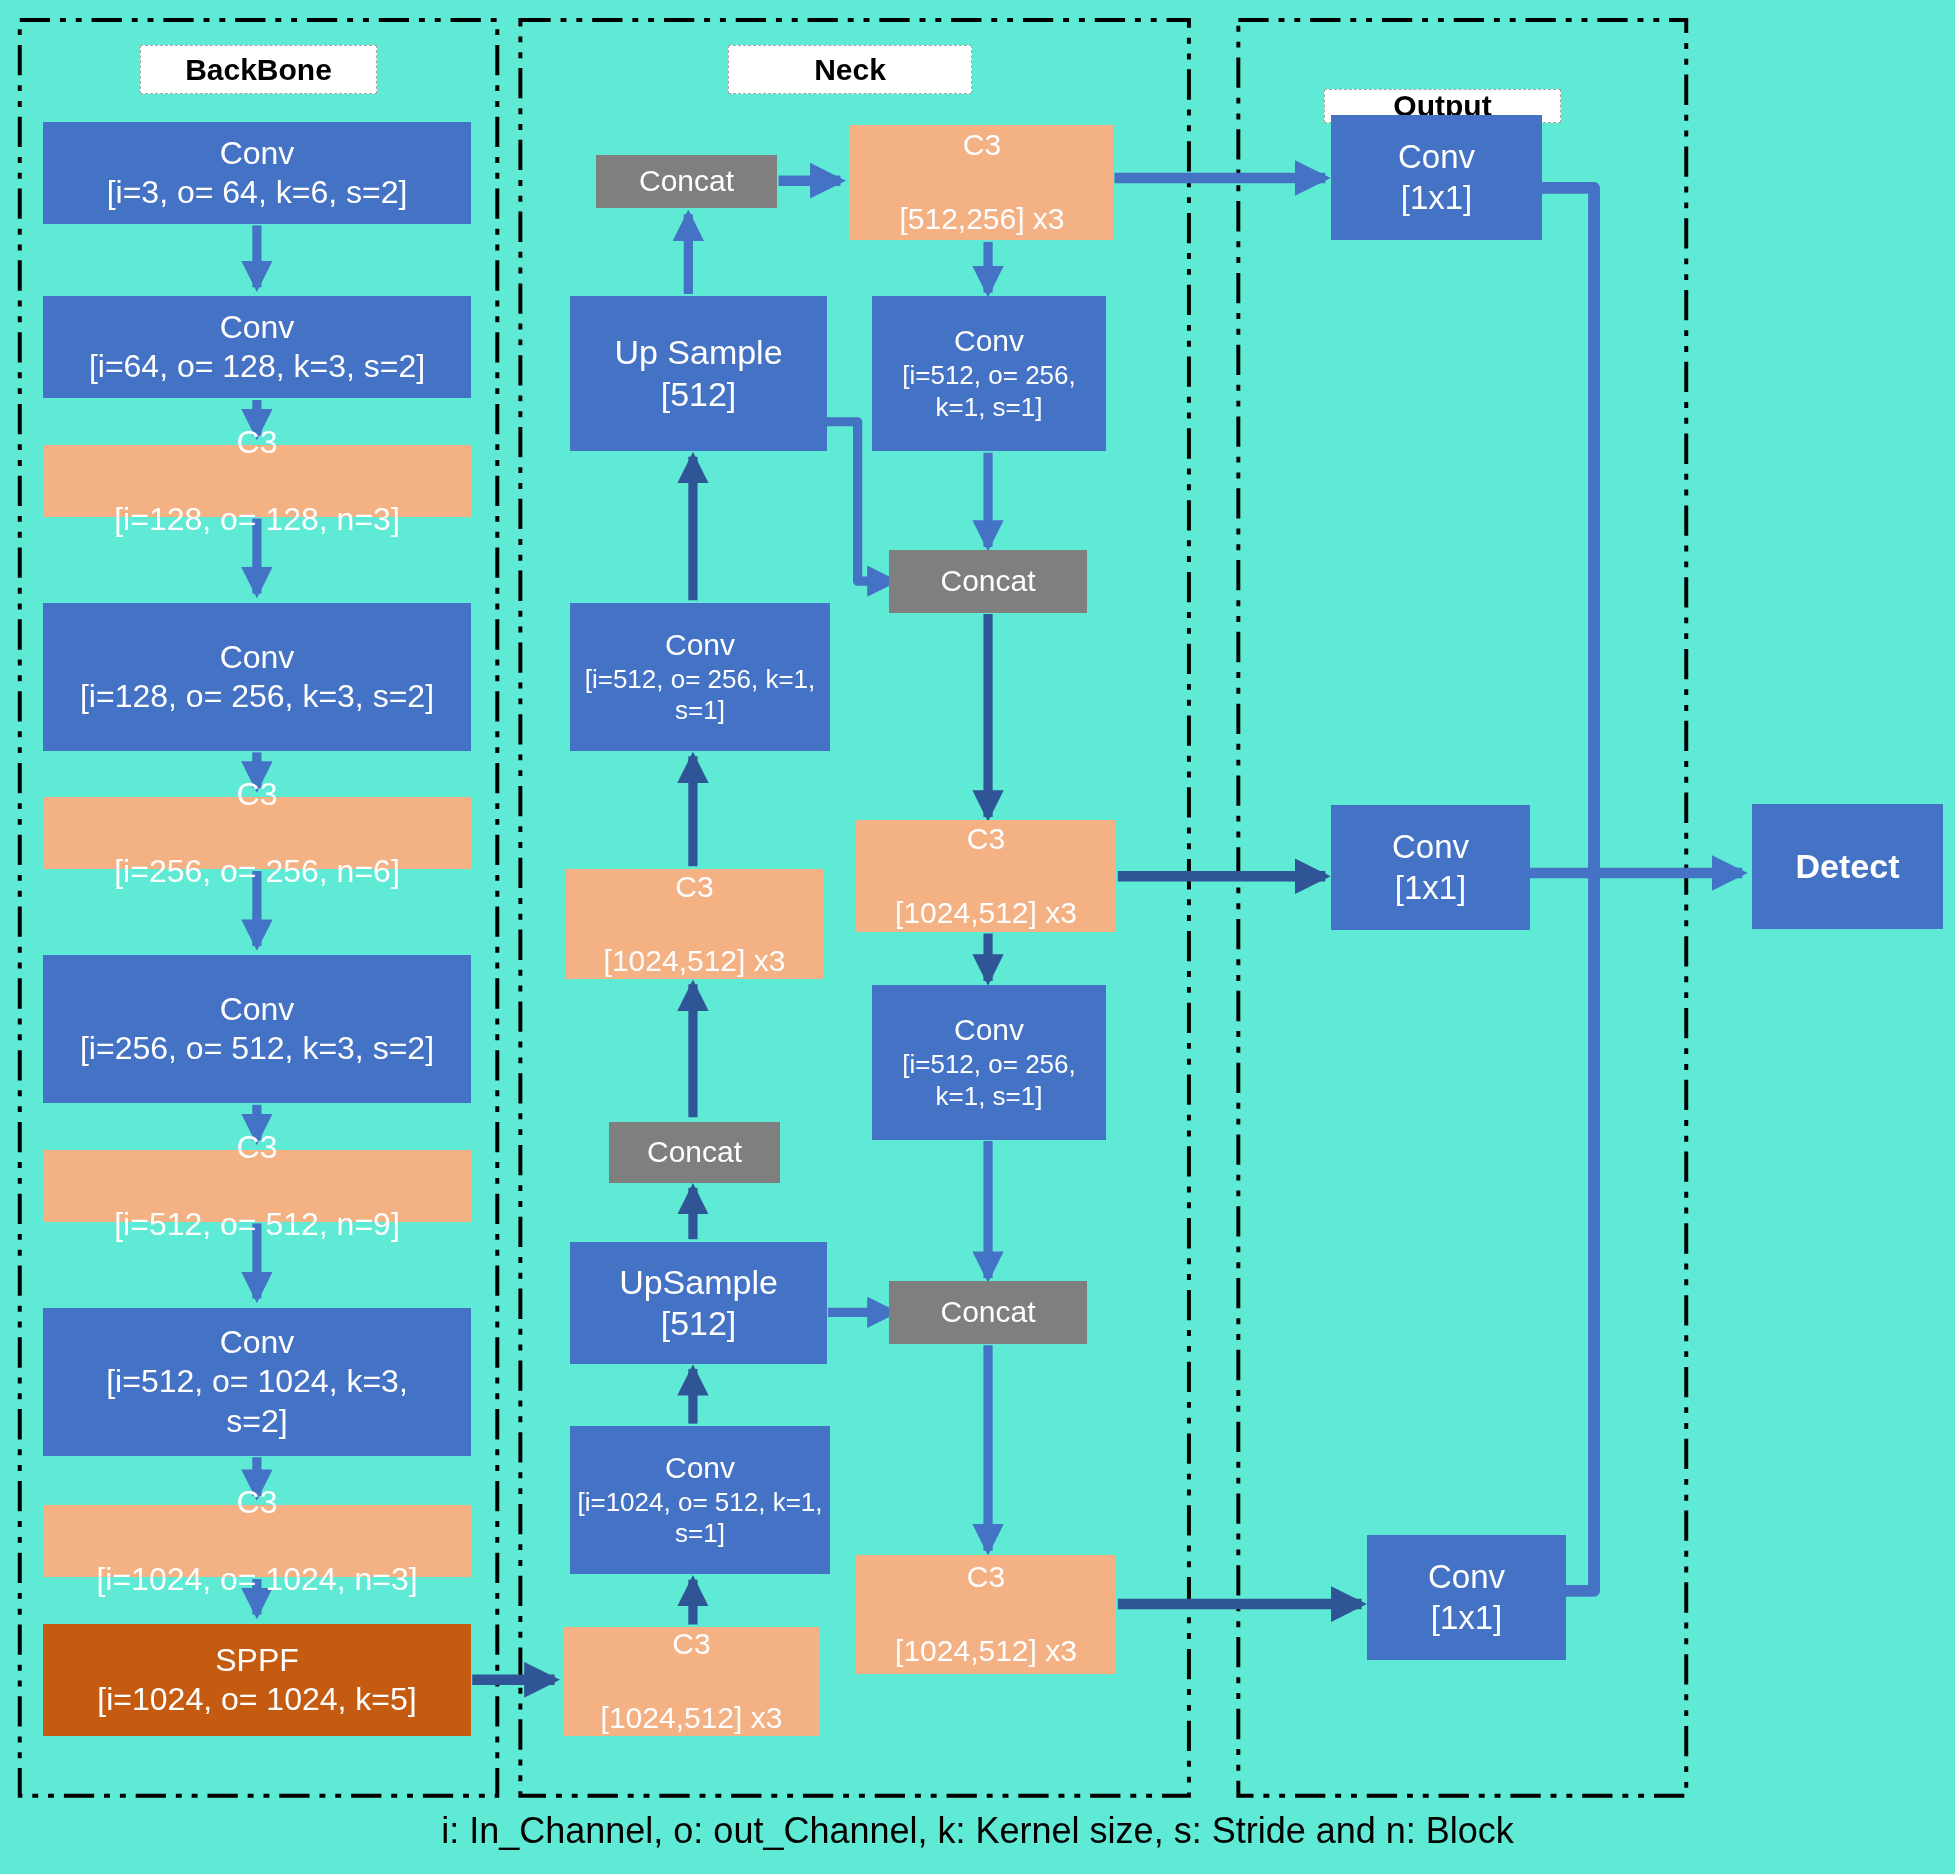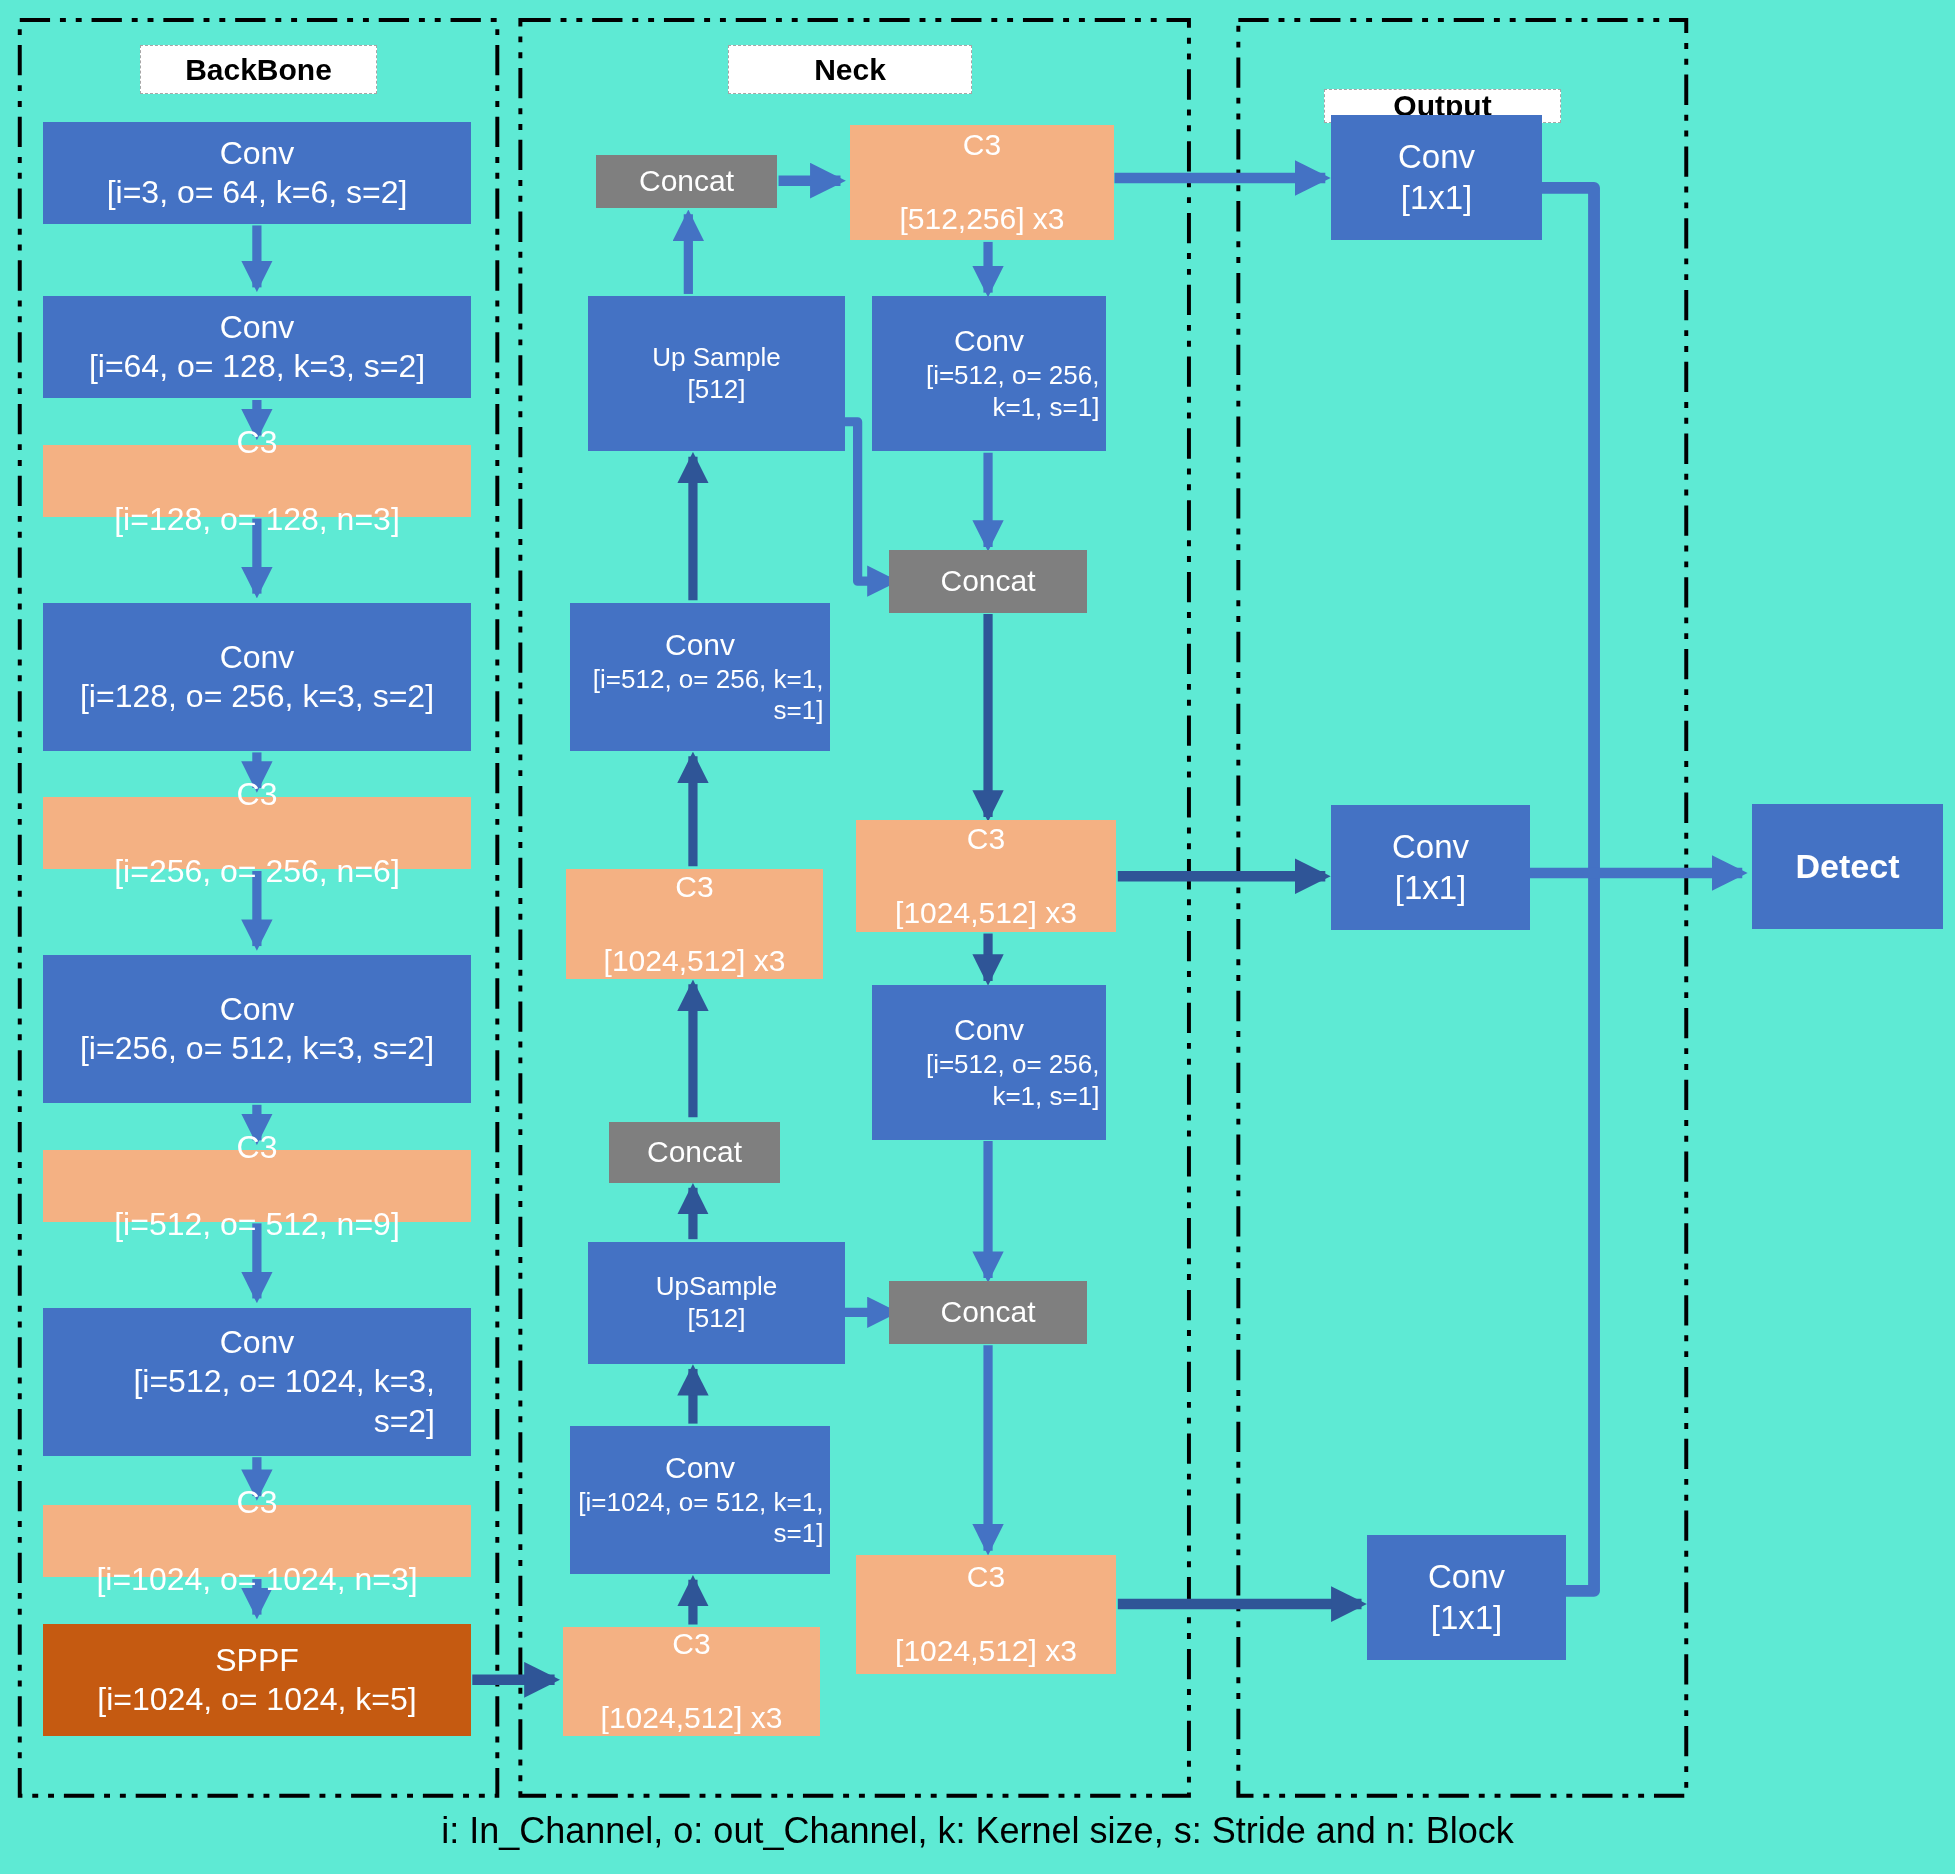--- a/index.html
+++ b/index.html
@@ -2,28 +2,28 @@
 <html style="--block-blue: #4472C4; --block-orange: #F4B183; --block-dark-orange: #C55A11; --block-gray: #7F7F7F; --arrow-blue: #4472C4; --arrow-dark: #2F5597; --border-black: #000000; --title-border-gray: #A6A6A6;font-size:10.5px"><head>
 <meta charset="utf-8">
 <style>
   html,body{margin:0;padding:0;background:#ffffff;}
   body{font-family:"Liberation Sans", sans-serif;}
   #canvas{position:relative;width:1955px;height:1875px;background:#5eead4;overflow:hidden;}
   #wires{position:absolute;left:0;top:0;width:1955px;height:1875px;}
   .node{position:absolute;display:flex;flex-direction:column;align-items:center;justify-content:center;
         text-align:center;color:#ffffff;line-height:1.22;box-sizing:border-box;padding:4px 6.6px;}
   .node .line1,.node .line2{display:block;white-space:normal;}
-  .blue{background:var(--block-blue);text-align:right;}
+  .blue{background:var(--block-blue);}
   .orange{background:var(--block-orange);gap:37px;}
   .darkorange{background:var(--block-dark-orange);}
   .gray{background:var(--block-gray);}
   .fs-backbone{font-size:32px;}
   .fs-c3{font-size:30px;}
   .fs-concat{font-size:30px;}
-  .fs-upsample{font-size:26px;margin-left:18px;}
+  .fs-upsample{font-size:34px;}
   .fs-conv1x1{font-size:33px;}
   .fs-detect{font-size:34px;}
   .neckconv .line1{font-size:30px;}
   .neckconv .line2{font-size:26px;}
   .wrap3 .line2{max-width:356px;margin:0 auto;}
   .section-title{position:absolute;display:flex;align-items:center;justify-content:center;
         background:#ffffff;border:1.3px dashed var(--title-border-gray);color:#000000;
         font-weight:bold;font-size:30px;box-sizing:border-box;}
   .footnote{position:absolute;left:0;top:1810px;width:1955px;text-align:center;
         color:#000000;font-size:36px;}

